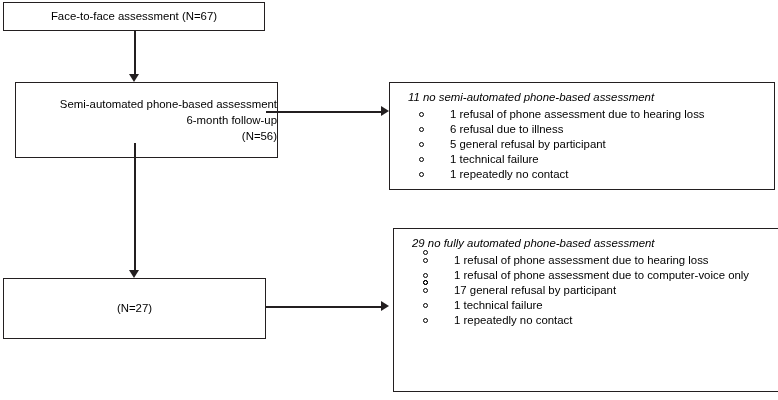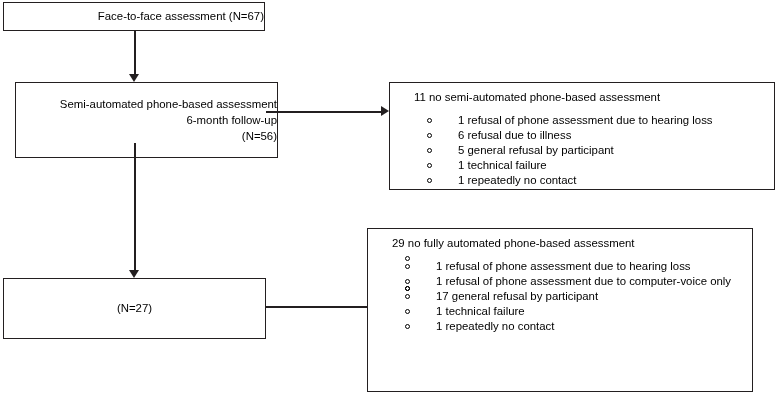--- a/index.html
+++ b/index.html
@@ -37,21 +37,20 @@
   .node .line {
     display: block;
     white-space: nowrap;
   }
 
   #node-face {
     left: 3px;
     top: 2px;
     width: 262px;
     height: 29px;
-    align-items: flex-end;
   }
   #node-semi {
     left: 15px;
     top: 82px;
     width: 263px;
     height: 76px;
     align-items: flex-end;
   }
   #node-fully {
     left: 3px;
@@ -71,35 +70,36 @@
     line-height: 1.0;
     color: #000000;
   }
   #panel-semi {
     left: 389px;
     top: 82px;
     width: 386px;
     height: 108px;
   }
   #panel-fully {
-    left: 367px;
+    left: 393px;
     top: 228px;
     width: 386px;
     height: 164px;
   }
   .panel-heading {
     display: block;
     font-size: 11.4px;
     line-height: 1.28;
-    margin: 1px 0 2px 14px;
+    margin: 1px 0 2px 8px;
     white-space: nowrap;
+    font-style: italic;
   }
   .panel-list {
     list-style: none;
-    margin: 8px;
+    margin: 0;
     padding: 0;
   }
   .panel-list li {
     position: relative;
     padding-left: 50px;
     line-height: 1.33;
     font-size: 11.4px;
     white-space: nowrap;
   }
   .bullet-marker {

